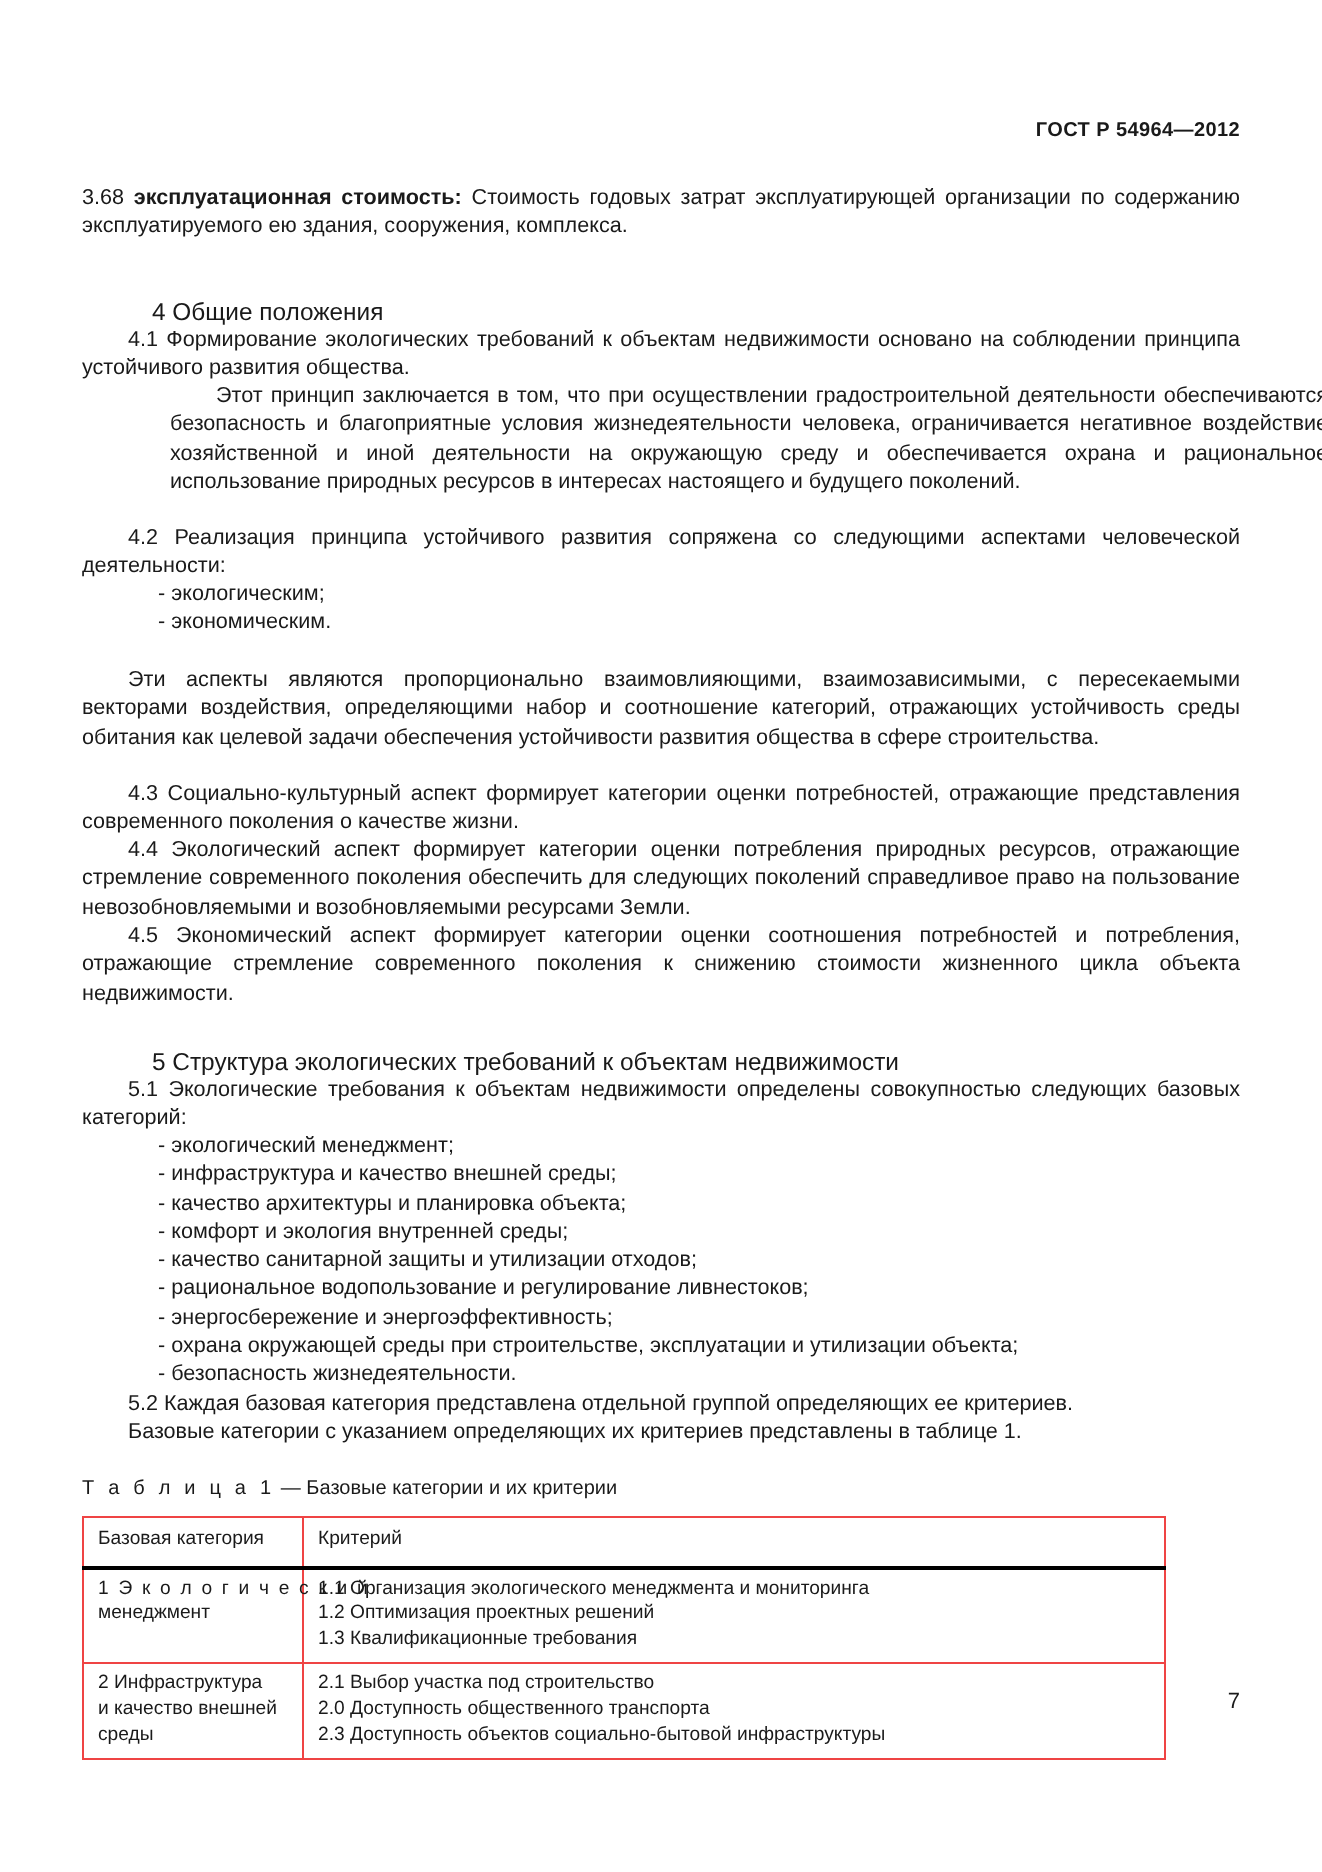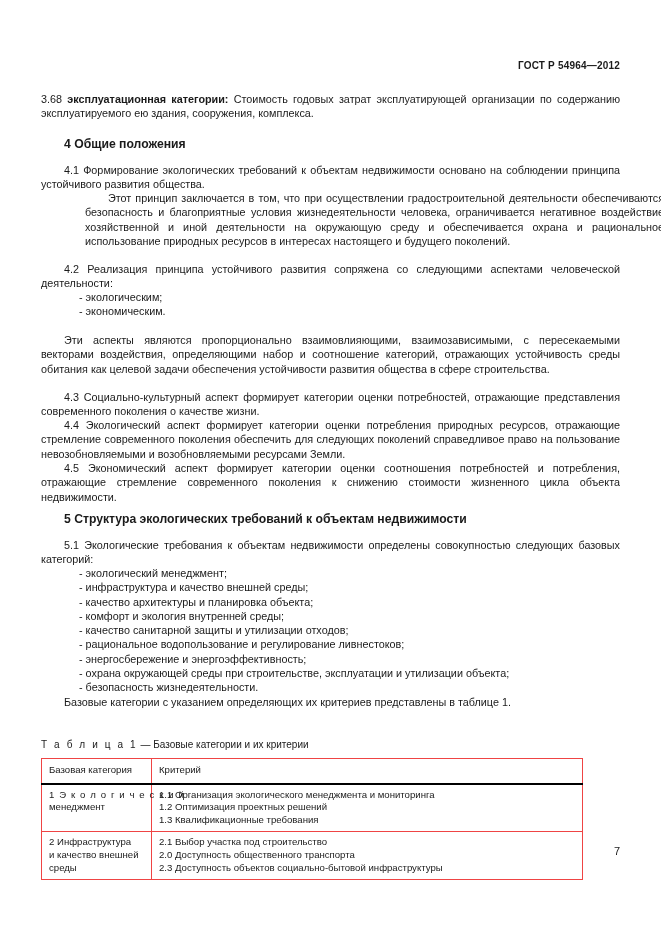--- a/index.html
+++ b/index.html
@@ -46,22 +46,22 @@
     margin: 0;
     hyphens: manual;
   }
   .para.indent { text-indent: 23px; }
   .para.noindent { text-indent: 0; }
 
   .term { font-weight: bold; }
 
   h2.section {
     font-size: 12.2px;
-    font-weight: bold;
-    margin: 0;
+    font-weight: normal;
+    margin: 12px;
     padding: 0;
     line-height: 15px;
   }
 
   .bullet {
     font-size: 10.8px;
     line-height: 14.3px;
     margin: 0;
     padding-left: 38px;
     text-align: left;
@@ -115,21 +115,21 @@
 </head>
 <body>
 
 <div class="page">
 
   <div class="doc-header">ГОСТ Р 54964—2012</div>
 
   <div class="content">
 
     <div class="blk" style="top:92px;">
-      <p class="para noindent"><span>3.68</span>&nbsp;<span class="term">эксплуатационная категории:</span>&nbsp;<span>Стоимость годовых затрат эксплуатирующей организации по содержанию эксплуатируемого ею здания, сооружения, комплекса.</span></p>
+      <p class="para noindent"><span>3.68</span>&nbsp;<span class="term">эксплуатационная стоимость:</span>&nbsp;<span>Стоимость годовых затрат эксплуатирующей организации по содержанию эксплуатируемого ею здания, сооружения, комплекса.</span></p>
     </div>
 
     <div class="blk" style="top:137px; padding-left:23px; width:556px;">
       <h2 class="section">4 Общие положения</h2>
     </div>
 
     <div class="blk" style="top:163px;">
       <p class="para indent">4.1 Формирование экологических требований к объектам недвижимости основано на соблюдении принципа устойчивого развития общества.</p>
     </div>
 
@@ -176,20 +176,21 @@
       <p class="bullet">- качество архитектуры и планировка объекта;</p>
       <p class="bullet">- комфорт и экология внутренней среды;</p>
       <p class="bullet">- качество санитарной защиты и утилизации отходов;</p>
       <p class="bullet">- рациональное водопользование и регулирование ливнестоков;</p>
       <p class="bullet">- энергосбережение и энергоэффективность;</p>
       <p class="bullet">- охрана окружающей среды при строительстве, эксплуатации и утилизации объекта;</p>
       <p class="bullet">- безопасность жизнедеятельности.</p>
     </div>
 
     <div class="blk" style="top:695px; padding-left:23px; width:556px;">
+      <p class="para noindent">5.2 Каждая базовая категория представлена отдельной группой определяющих ее критериев.</p>
       <p class="para noindent">Базовые категории с указанием определяющих их критериев представлены в таблице 1.</p>
     </div>
 
     <div class="blk" style="top:738px;">
       <div class="table-caption"><span class="tcap-word">Т а б л и ц а  1</span><span> — Базовые категории и их критерии</span></div>
     </div>
 
     <div class="blk" style="top:758px;">
       <table class="gost">
         <colgroup>

